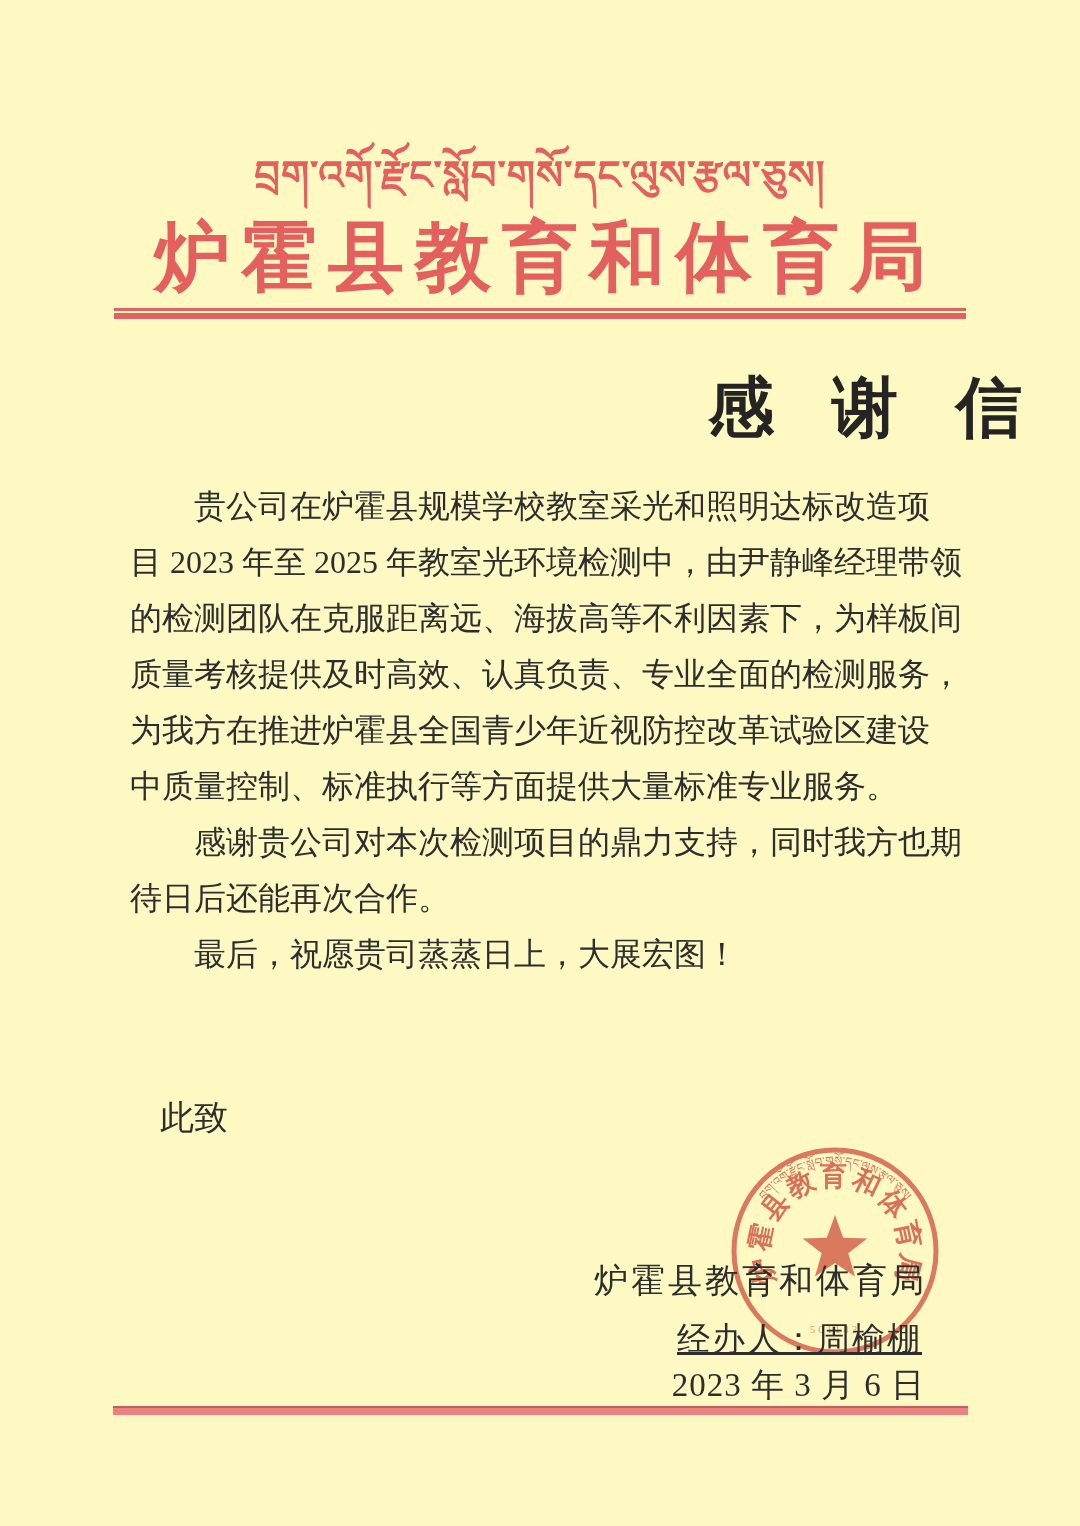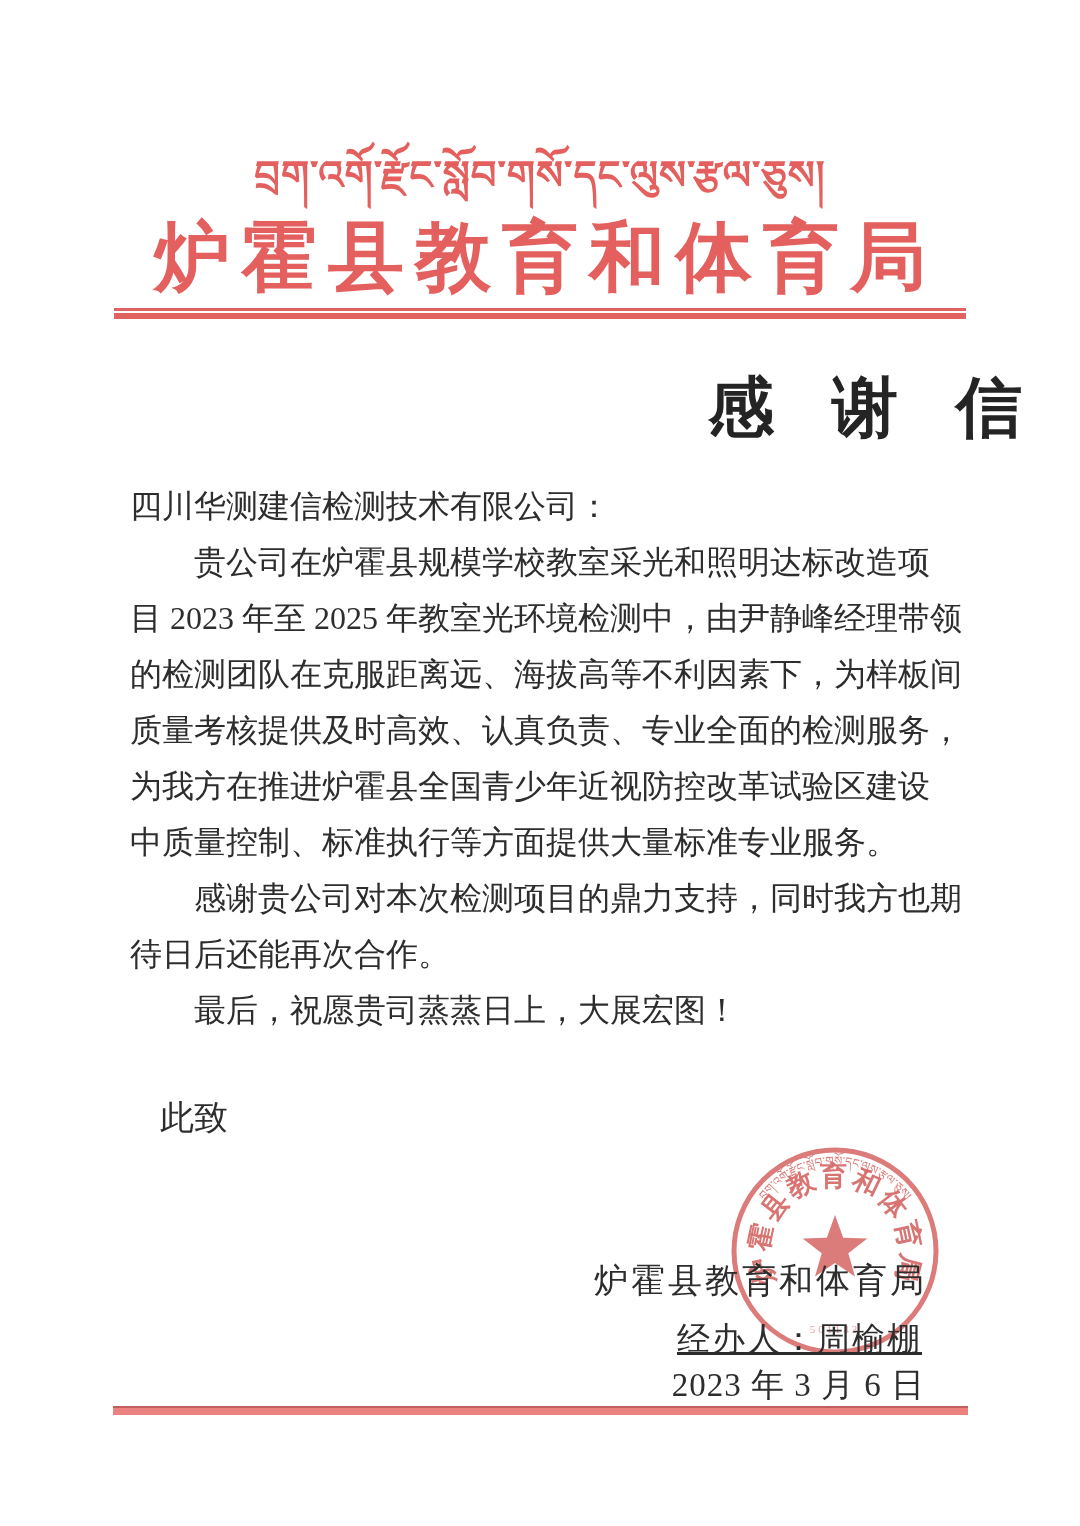--- a/index.html
+++ b/index.html
@@ -1,21 +1,21 @@
 <!DOCTYPE html>
 <html><head>
 <meta charset="utf-8">
 <style>
   html, body { margin: 0; padding: 0; background: #e8e8e8; }
   .page {
     position: relative;
     width: 1080px;
     height: 1526px;
     margin: 0 auto;
-    background: #ffffff;
+    background: #fef9c3;
     font-family: "Liberation Serif", "DejaVu Serif", serif;
     overflow: hidden;
     color: #2d2d2d;
   }
   .tibetan-title {
     position: absolute;
     top: 140px; left: 0;
     width: 100%;
     text-align: center;
     font-size: 40px;
@@ -96,21 +96,20 @@
   <div class="org-title">炉霍县教育和体育局</div>
 
   <div class="double-rule">
     <div class="rule-thin"></div>
     <div class="rule-thick"></div>
   </div>
 
   <div class="letter-title">感谢信</div>
 
   <div class="letter-body">
-      <div class="line"><span>四川华测建信检测技术有限公司：</span></div>
       <div class="line indent"><span>贵公司在</span><span class="u">炉霍县规模学校教室采光和照明达标改造项</span></div>
       <div class="line"><span class="u">目 2023 年至 2025 年教室光环境检测</span><span>中，由</span><span class="u">尹静峰经理</span><span>带领</span></div>
       <div class="line"><span>的检测团队在克服距离远、海拔高等不利因素下，为样板间</span></div>
       <div class="line"><span>质量考核提供及时高效、认真负责、专业全面的检测服务，</span></div>
       <div class="line"><span>为我方在推进炉霍县全国青少年近视防控改革试验区建设</span></div>
       <div class="line"><span>中质量控制、标准执行等方面提供大量标准专业服务。</span></div>
       <div class="line indent"><span>感谢贵公司对本次检测项目的鼎力支持，同时我方也期</span></div>
       <div class="line"><span>待日后还能再次合作。</span></div>
       <div class="line indent"><span>最后，祝愿贵司蒸蒸日上，大展宏图！</span></div>
     </div>

